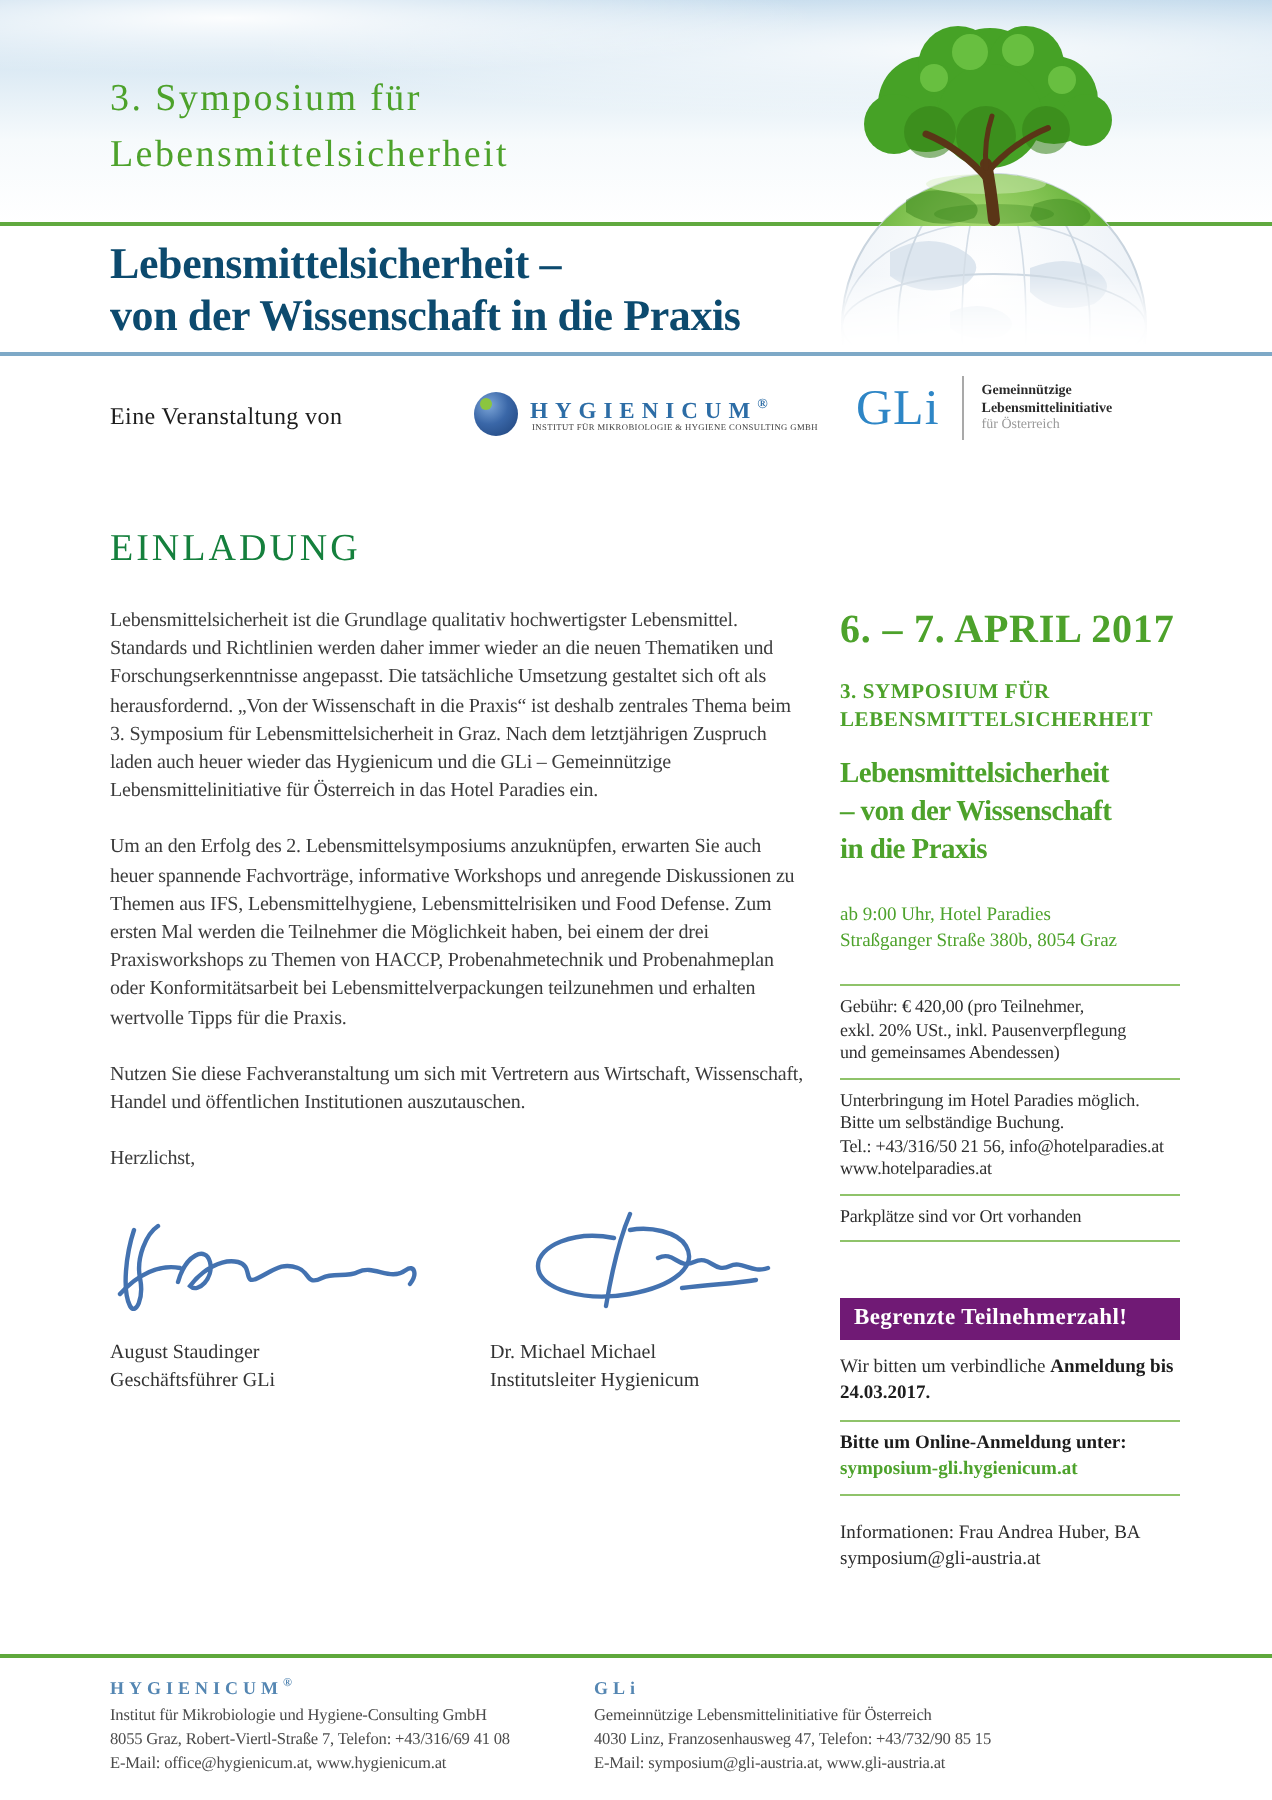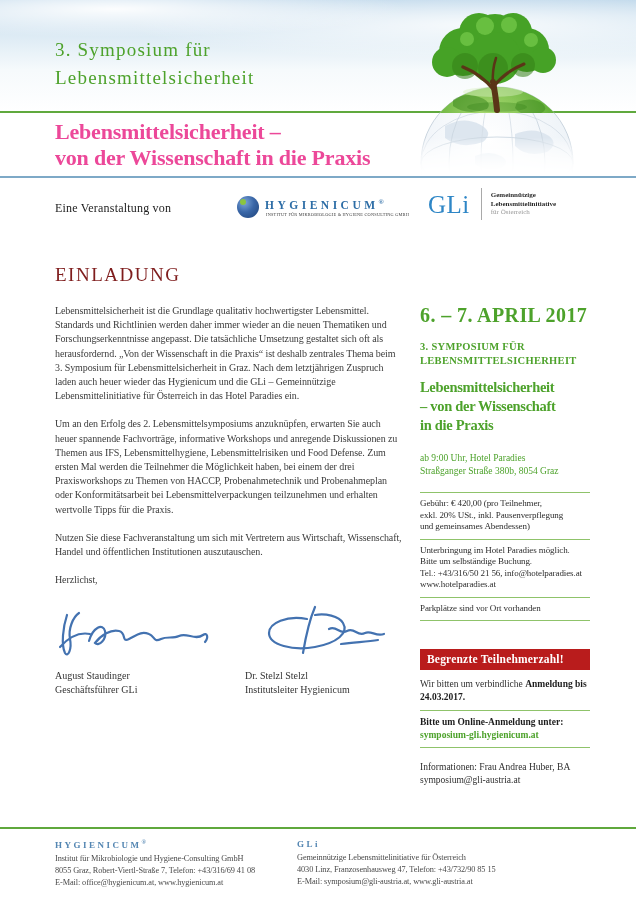--- a/index.html
+++ b/index.html
@@ -21,21 +21,21 @@
   .kicker {
     position:absolute; left:55px; top:36px;
     font-size:19px; line-height:28px; letter-spacing:1.2px;
     color:#4da22b; white-space:pre-line; z-index:3;
   }
   .rule-green { position:absolute; left:0; top:111px; width:636px; height:2px; background:#60a93e; z-index:1; }
   .title-band { position:absolute; left:0; top:113px; width:636px; height:63px; background:#ffffff; }
   .doc-title {
     position:absolute; left:55px; top:119px;
     font-size:22px; line-height:26px; font-weight:bold; letter-spacing:-0.2px;
-    color:#ec4899; white-space:pre-line; z-index:3;
+    color:#0c4a6e; white-space:pre-line; z-index:3;
   }
   .rule-blue { position:absolute; left:0; top:176px; width:636px; height:2px; background:#7ea9c7; z-index:1; }
   .globe-art { position:absolute; left:405px; top:6px; width:190px; height:172px; z-index:2; }
 
   
   .org-row { position:absolute; left:0; top:186px; width:636px; height:58px; }
   .org-intro { position:absolute; left:55px; top:15px; font-size:12px; color:#1d1d1d; letter-spacing:0.2px; }
   .hyg-logo { position:absolute; left:237px; top:8px; width:180px; }
   .hyg-sphere {
     position:absolute; left:0; top:2px; width:22px; height:22px; border-radius:50%;
@@ -46,40 +46,40 @@
   .hyg-reg { font-size:7px; vertical-align:super; letter-spacing:0; }
   .hyg-sub { position:absolute; left:29px; top:18px; font-size:6px; letter-spacing:0.3px; color:#3a3a3a; white-space:nowrap; transform:scale(0.72); transform-origin:0 0; }
   .gli-logo { position:absolute; left:428px; top:2px; display:flex; align-items:center; }
   .gli-name { font-size:25px; line-height:25px; color:#2e86c6; letter-spacing:0.5px; font-weight:500; }
   .gli-div { width:1px; height:32px; background:#a9a9a9; margin:0 9px 0 11px; }
   .gli-sub-bold { font-size:7px; line-height:8.5px; font-weight:bold; color:#2a2a2a; white-space:pre-line; }
   .gli-sub-light { font-size:7px; line-height:9px; color:#9a9a9a; }
 
   
   .main { position:absolute; left:55px; top:264px; width:348px; }
-  .main h1 { font-size:19px; font-weight:400; letter-spacing:1.5px; color:#7f1d1d; margin-bottom:18px; }
+  .main h1 { font-size:19px; font-weight:400; letter-spacing:1.5px; color:#15803d; margin-bottom:18px; }
   .main p { font-size:10px; line-height:14.2px; letter-spacing:-0.1px; color:#3c3c3c; margin-bottom:14px; text-align:left; }
   .closing { margin-top:2px; }
   .sig-row { display:flex; margin-top:14px; }
   .sig-block { width:190px; }
   .sig-block.right { width:158px; }
   .sig-scribble { height:60px; margin-bottom:4px; }
   .sig-name { font-size:10px; line-height:14px; color:#333; }
   .sig-role { font-size:10px; line-height:14px; color:#333; }
 
   
   .sidebar { position:absolute; left:420px; top:304px; width:170px; }
   .sb-date { font-size:20px; font-weight:bold; letter-spacing:0.4px; color:#4da22b; margin-bottom:13px; }
   .sb-kicker { font-size:10.5px; line-height:13.5px; font-weight:bold; letter-spacing:0.3px; color:#4da22b; white-space:pre-line; margin-bottom:11px; }
   .sb-title { font-size:14.5px; line-height:19px; font-weight:bold; letter-spacing:-0.3px; color:#4da22b; white-space:pre-line; margin-bottom:17px; }
   .sb-venue { font-size:9.5px; line-height:13px; color:#4da22b; white-space:pre-line; margin-bottom:14px; }
   .sb-sep { height:0; border-top:1.5px solid #8fc36a; }
   .sb-item { font-size:9px; line-height:11.5px; letter-spacing:-0.1px; color:#2e2e2e; padding:5px 0 6px 0; white-space:pre-line; }
   .sb-gap { height:28px; }
-  .sb-badge { background:#b91c1c; color:#ffffff; font-size:11.5px; font-weight:bold; letter-spacing:0.2px; padding:4px 7px 5px 7px; margin-bottom:8px; }
+  .sb-badge { background:#701a75; color:#ffffff; font-size:11.5px; font-weight:bold; letter-spacing:0.2px; padding:4px 7px 5px 7px; margin-bottom:8px; }
   .sb-reg { font-size:9.5px; line-height:12.5px; color:#2e2e2e; padding-bottom:7px; }
   .sb-reg b { color:#1d1d1d; }
   .sb-online { padding:5px 0 6px 0; font-size:9.5px; line-height:12.5px; }
   .sb-online-label { font-weight:bold; color:#1d1d1d; }
   .sb-online-url { font-weight:bold; color:#4da22b; cursor:pointer; }
   .sb-info { margin-top:13px; font-size:9.5px; line-height:13px; color:#2e2e2e; white-space:pre-line; }
 
   
   .footer-rule { position:absolute; left:0; top:827px; width:636px; height:2px; background:#5fa83c; }
   .footer { position:absolute; left:55px; top:839px; width:540px; display:flex; }
@@ -227,21 +227,21 @@
       </div>
       <div class="sig-block right">
         <svg class="sig-scribble" width="150" height="60" viewBox="0 0 150 60">
           <g stroke="#2f63a8" stroke-width="2.2" fill="none" stroke-linecap="round" opacity="0.9">
             <path d="M70,6 C64,20 60,40 58,52"></path>
             <path d="M62,18 C42,14 24,22 24,32 C24,44 48,50 70,46 C92,42 104,32 98,22 C94,15 80,12 70,14"></path>
             <path d="M84,28 C92,24 94,34 102,30 C110,26 112,36 120,32 C126,29 131,36 139,33"></path>
             <path d="M96,43 C110,41 122,41 133,39"></path>
           </g>
         </svg>
-        <div class="sig-name">Dr. Stelzl Stelzl</div>
+        <div class="sig-name">Dr. Michael Michael</div>
         <div class="sig-role">Institutsleiter Hygienicum</div>
       </div>
     </div>
   </div>
 
   <div class="sidebar">
     <div class="sb-date">6. – 7. APRIL 2017</div>
     <div class="sb-kicker pre">3. SYMPOSIUM FÜR
 LEBENSMITTELSICHERHEIT</div>
     <div class="sb-title pre">Lebensmittelsicherheit

